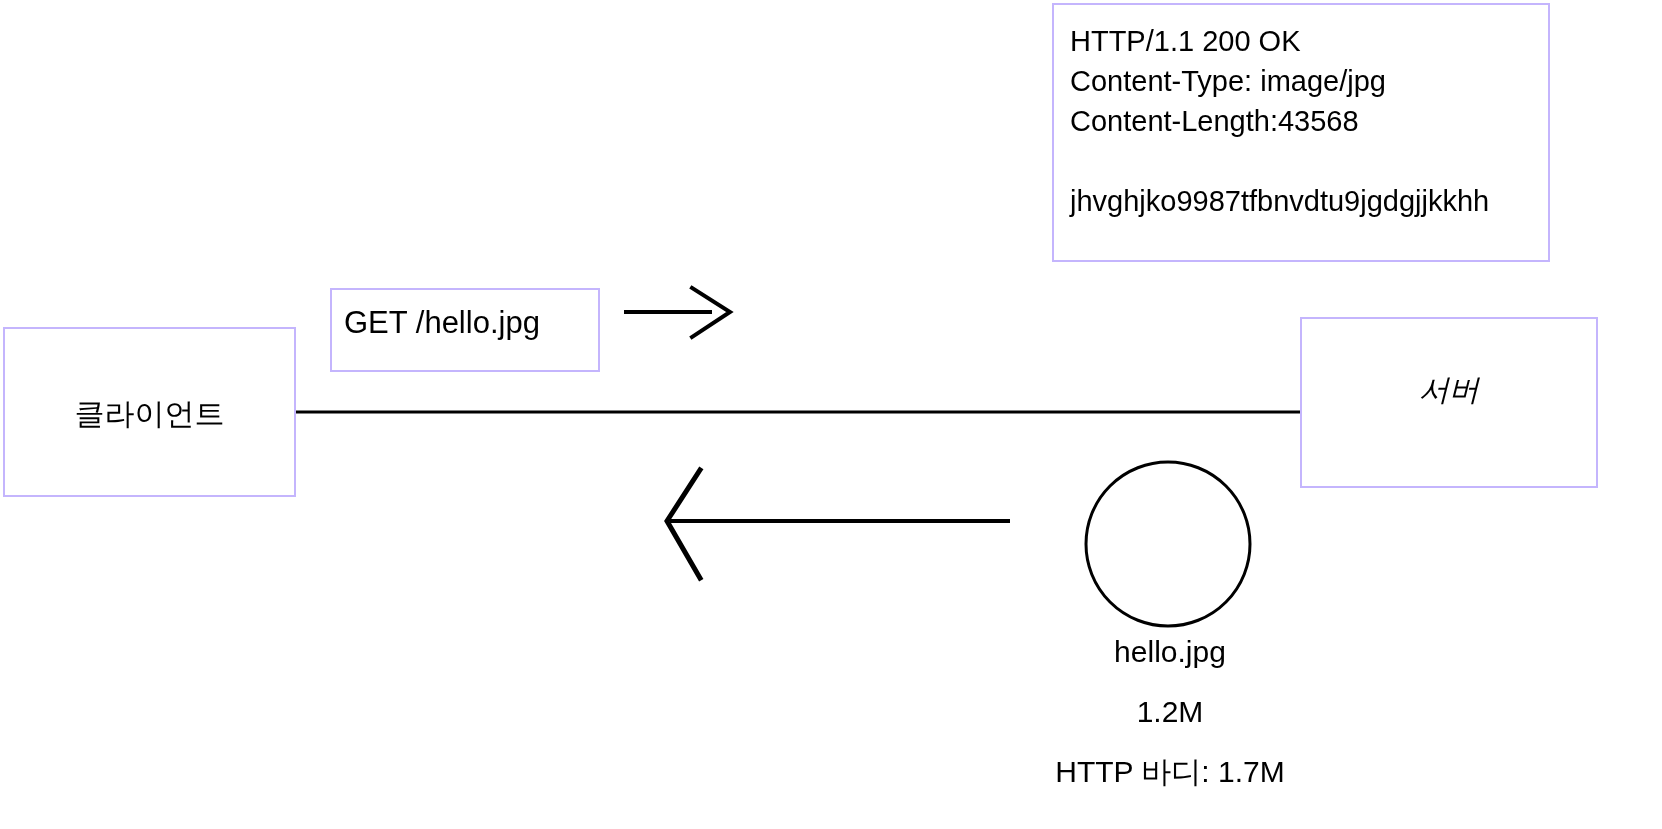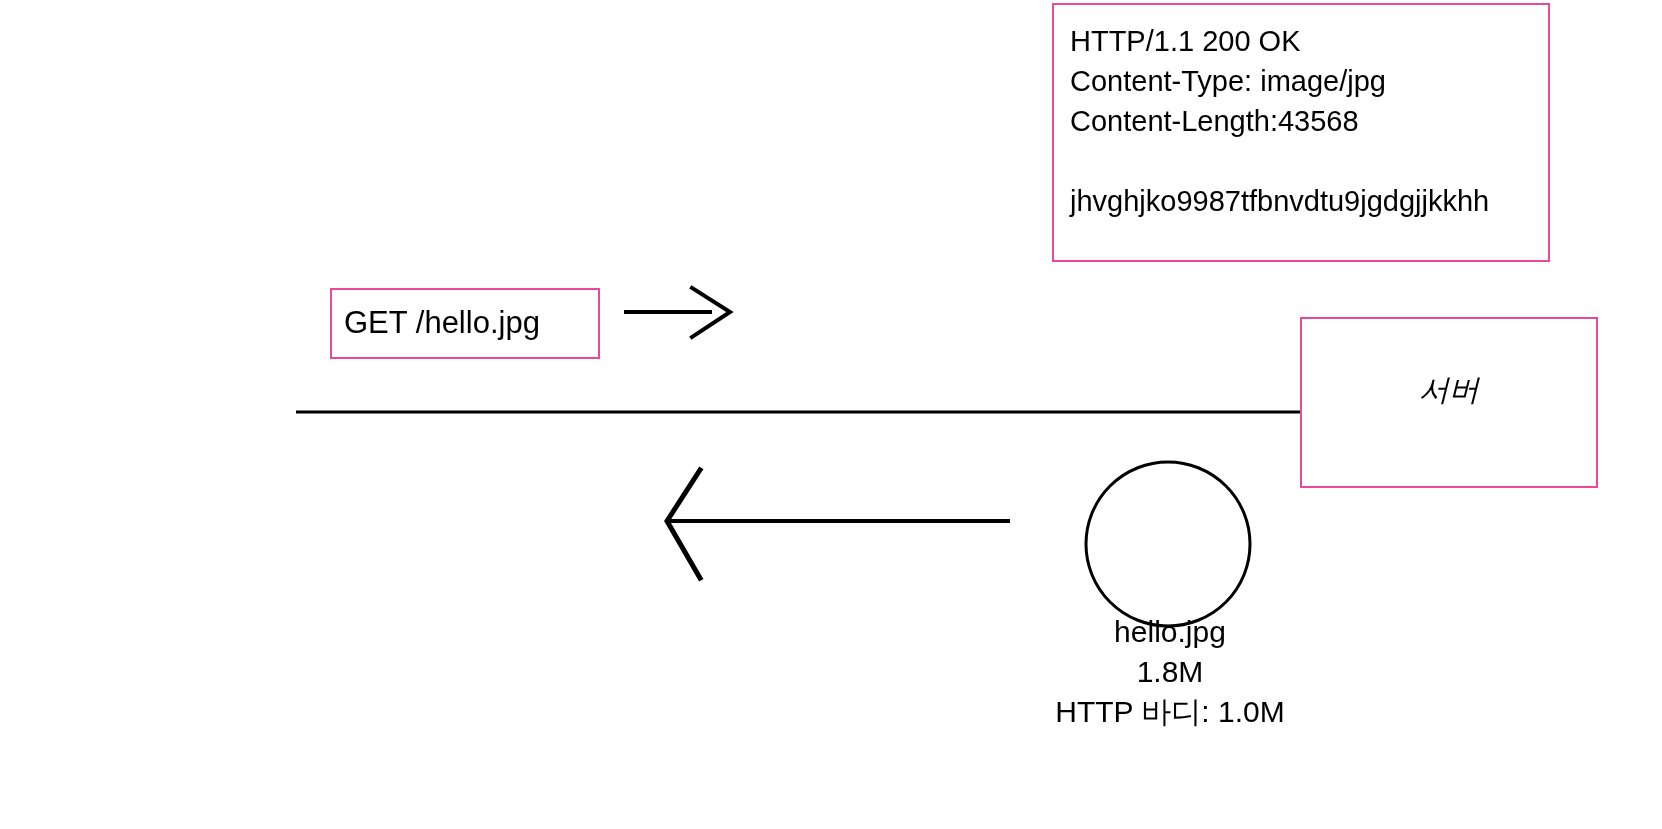--- a/index.html
+++ b/index.html
@@ -14,21 +14,21 @@
   #canvas {
     position: relative;
     width: 1662px;
     height: 829px;
     background: #ffffff;
     overflow: hidden;
   }
   .box {
     position: absolute;
     box-sizing: border-box;
-    border: 2px solid #ec4899;
+    border: 2px solid #c4b5fd;
     background: #ffffff;
   }
   .box-label {
     position: absolute;
     left: 0;
     right: 0;
     text-align: center;
     font-size: 30px;
     line-height: 1.2;
     color: #000000;
@@ -56,21 +56,21 @@
   }
   #server-node .box-label {
     top: 53px;
   }
 
   
   #get-request-box {
     left: 330px;
     top: 288px;
     width: 270px;
-    height: 71px;
+    height: 84px;
   }
   #get-request-box .box-text {
     position: absolute;
     left: 12px;
     top: 14px;
     font-size: 31px;
     line-height: 1.2;
     white-space: nowrap;
   }
 
@@ -105,27 +105,31 @@
     position: absolute;
     left: 900px;
     top: 612px;
     width: 540px;
     text-align: center;
     font-size: 30px;
     line-height: 1.33;
   }
   #packet-caption div {
     white-space: nowrap;
+    margin-top: 20px;
   }
 </style>
 </head>
 <body>
 
 <div id="canvas">
 
+  <div class="box" id="client-node">
+    <div class="box-label">클라이언트</div>
+  </div>
 
   <div class="box" id="server-node">
     <div class="box-label">서버</div>
   </div>
 
   <div class="box" id="get-request-box">
     <div class="box-text">GET /hello.jpg</div>
   </div>
 
   <div class="box" id="http-response-box">
@@ -148,17 +152,17 @@
     <g>
       <line x1="1010" y1="521" x2="670" y2="521" stroke="#000000" stroke-width="4"></line>
       <polyline points="700,470 667,521 700,578" fill="none" stroke="#000000" stroke-width="5" stroke-linecap="square"></polyline>
     </g>
 
     <circle cx="1168" cy="544" r="82" fill="none" stroke="#000000" stroke-width="3"></circle>
   </svg>
 
   <div id="packet-caption">
     <div>hello.jpg</div>
-    <div>1.8M</div>
-    <div>HTTP 바디: 1.0M</div>
+    <div>1.2M</div>
+    <div>HTTP 바디: 1.7M</div>
   </div>
 
 </div>
 
 </body></html>

